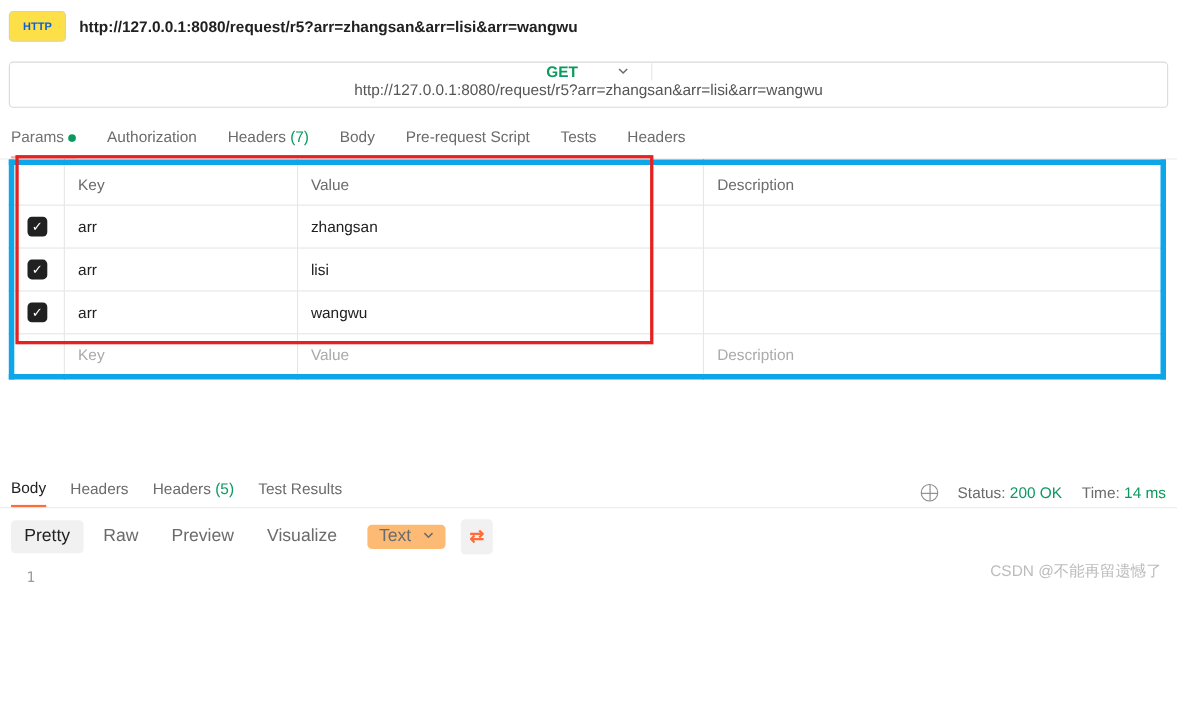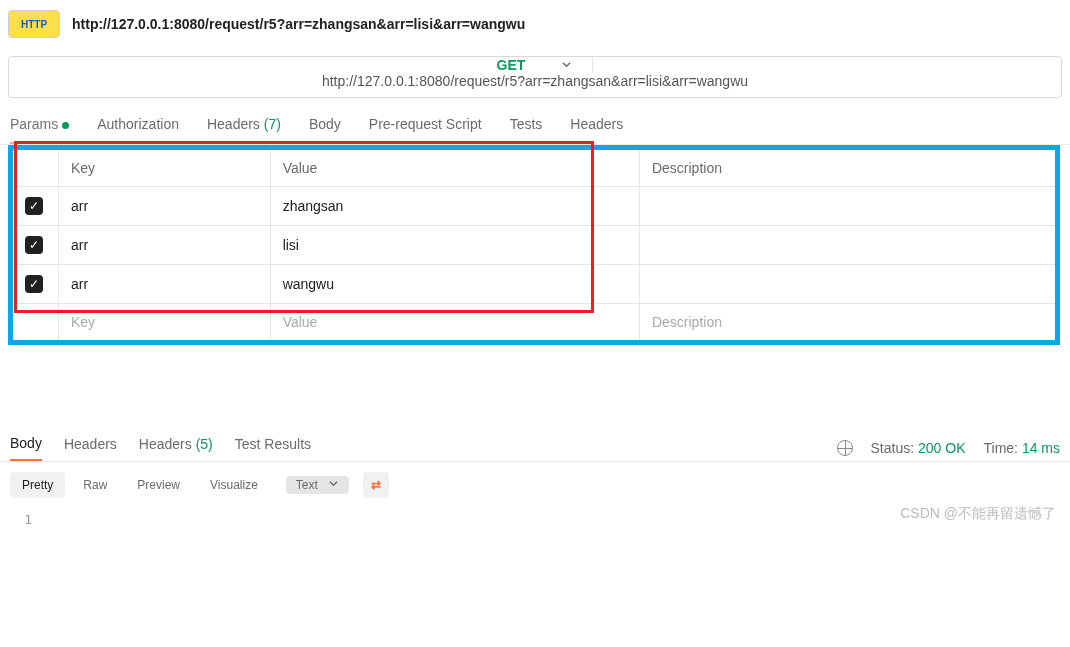--- a/index.html
+++ b/index.html
@@ -28,24 +28,24 @@
 .wrap-top { position: relative; }
 .spacer { height: 80px; }
 .resp-tabs { display: flex; align-items: center; padding: 10px 10px 0; border-bottom: 1px solid #ececec; font-size: 14px; color: #6b6b6b; }
 .resp-tabs .rtab { margin-right: 22px; padding-bottom: 8px; cursor: pointer; }
 .resp-tabs .rtab.active { color: #212121; border-bottom: 2px solid #ff6c37; }
 .status-area { margin-left: auto; display: flex; align-items: center; gap: 18px; color: #6b6b6b; }
 .status-area .ok, .status-area .tm { color: #0a9a5d; }
 .globe { width: 16px; height: 16px; border: 1.3px solid #888; border-radius: 50%; position: relative; }
 .globe::before { content:""; position:absolute; left:50%; top:0; bottom:0; width:1px; background:#888; }
 .globe::after { content:""; position:absolute; top:50%; left:0; right:0; height:1px; background:#888; }
-.view-bar { display: flex; align-items: center; gap: 6px; padding: 10px 10px; font-size: 12px; color: #6b6b6b; }
+.view-bar { display: flex; align-items: center; gap: 6px; padding: 10px 10px; font-size: 16px; color: #6b6b6b; }
 .vbtn { padding: 6px 12px; border-radius: 4px; cursor: pointer; }
 .vbtn.active { background: #f1f1f1; color: #212121; }
-.lang-sel { display:flex; align-items:center; background: #e5e5e5; border-radius: 4px; padding: 2px 10px; margin-left: 10px; }
+.lang-sel { display:flex; align-items:center; background: #fdba74; border-radius: 4px; padding: 2px 10px; margin-left: 10px; }
 .lang-sel .chev { margin-left: 10px; }
 .wrap-btn { background: #f1f1f1; border-radius:4px; padding:6px 8px; margin-left: 8px; color: #ff6c37; font-weight:700; }
 .body-content { display: flex; font-family: Menlo, Consolas, monospace; font-size: 13px; padding: 4px 10px 14px; }
 .ln { width: 34px; color: #9a9a9a; text-align: right; padding-right: 12px; }
 .body-text { color: #222; }
 .watermark { position: absolute; right: 14px; bottom: 18px; color: rgba(120,120,120,.5); font-size: 14px; }
 .root { position: relative; }
 .chev-svg { width: 11px; height: 11px; }
 </style>
 </head>

